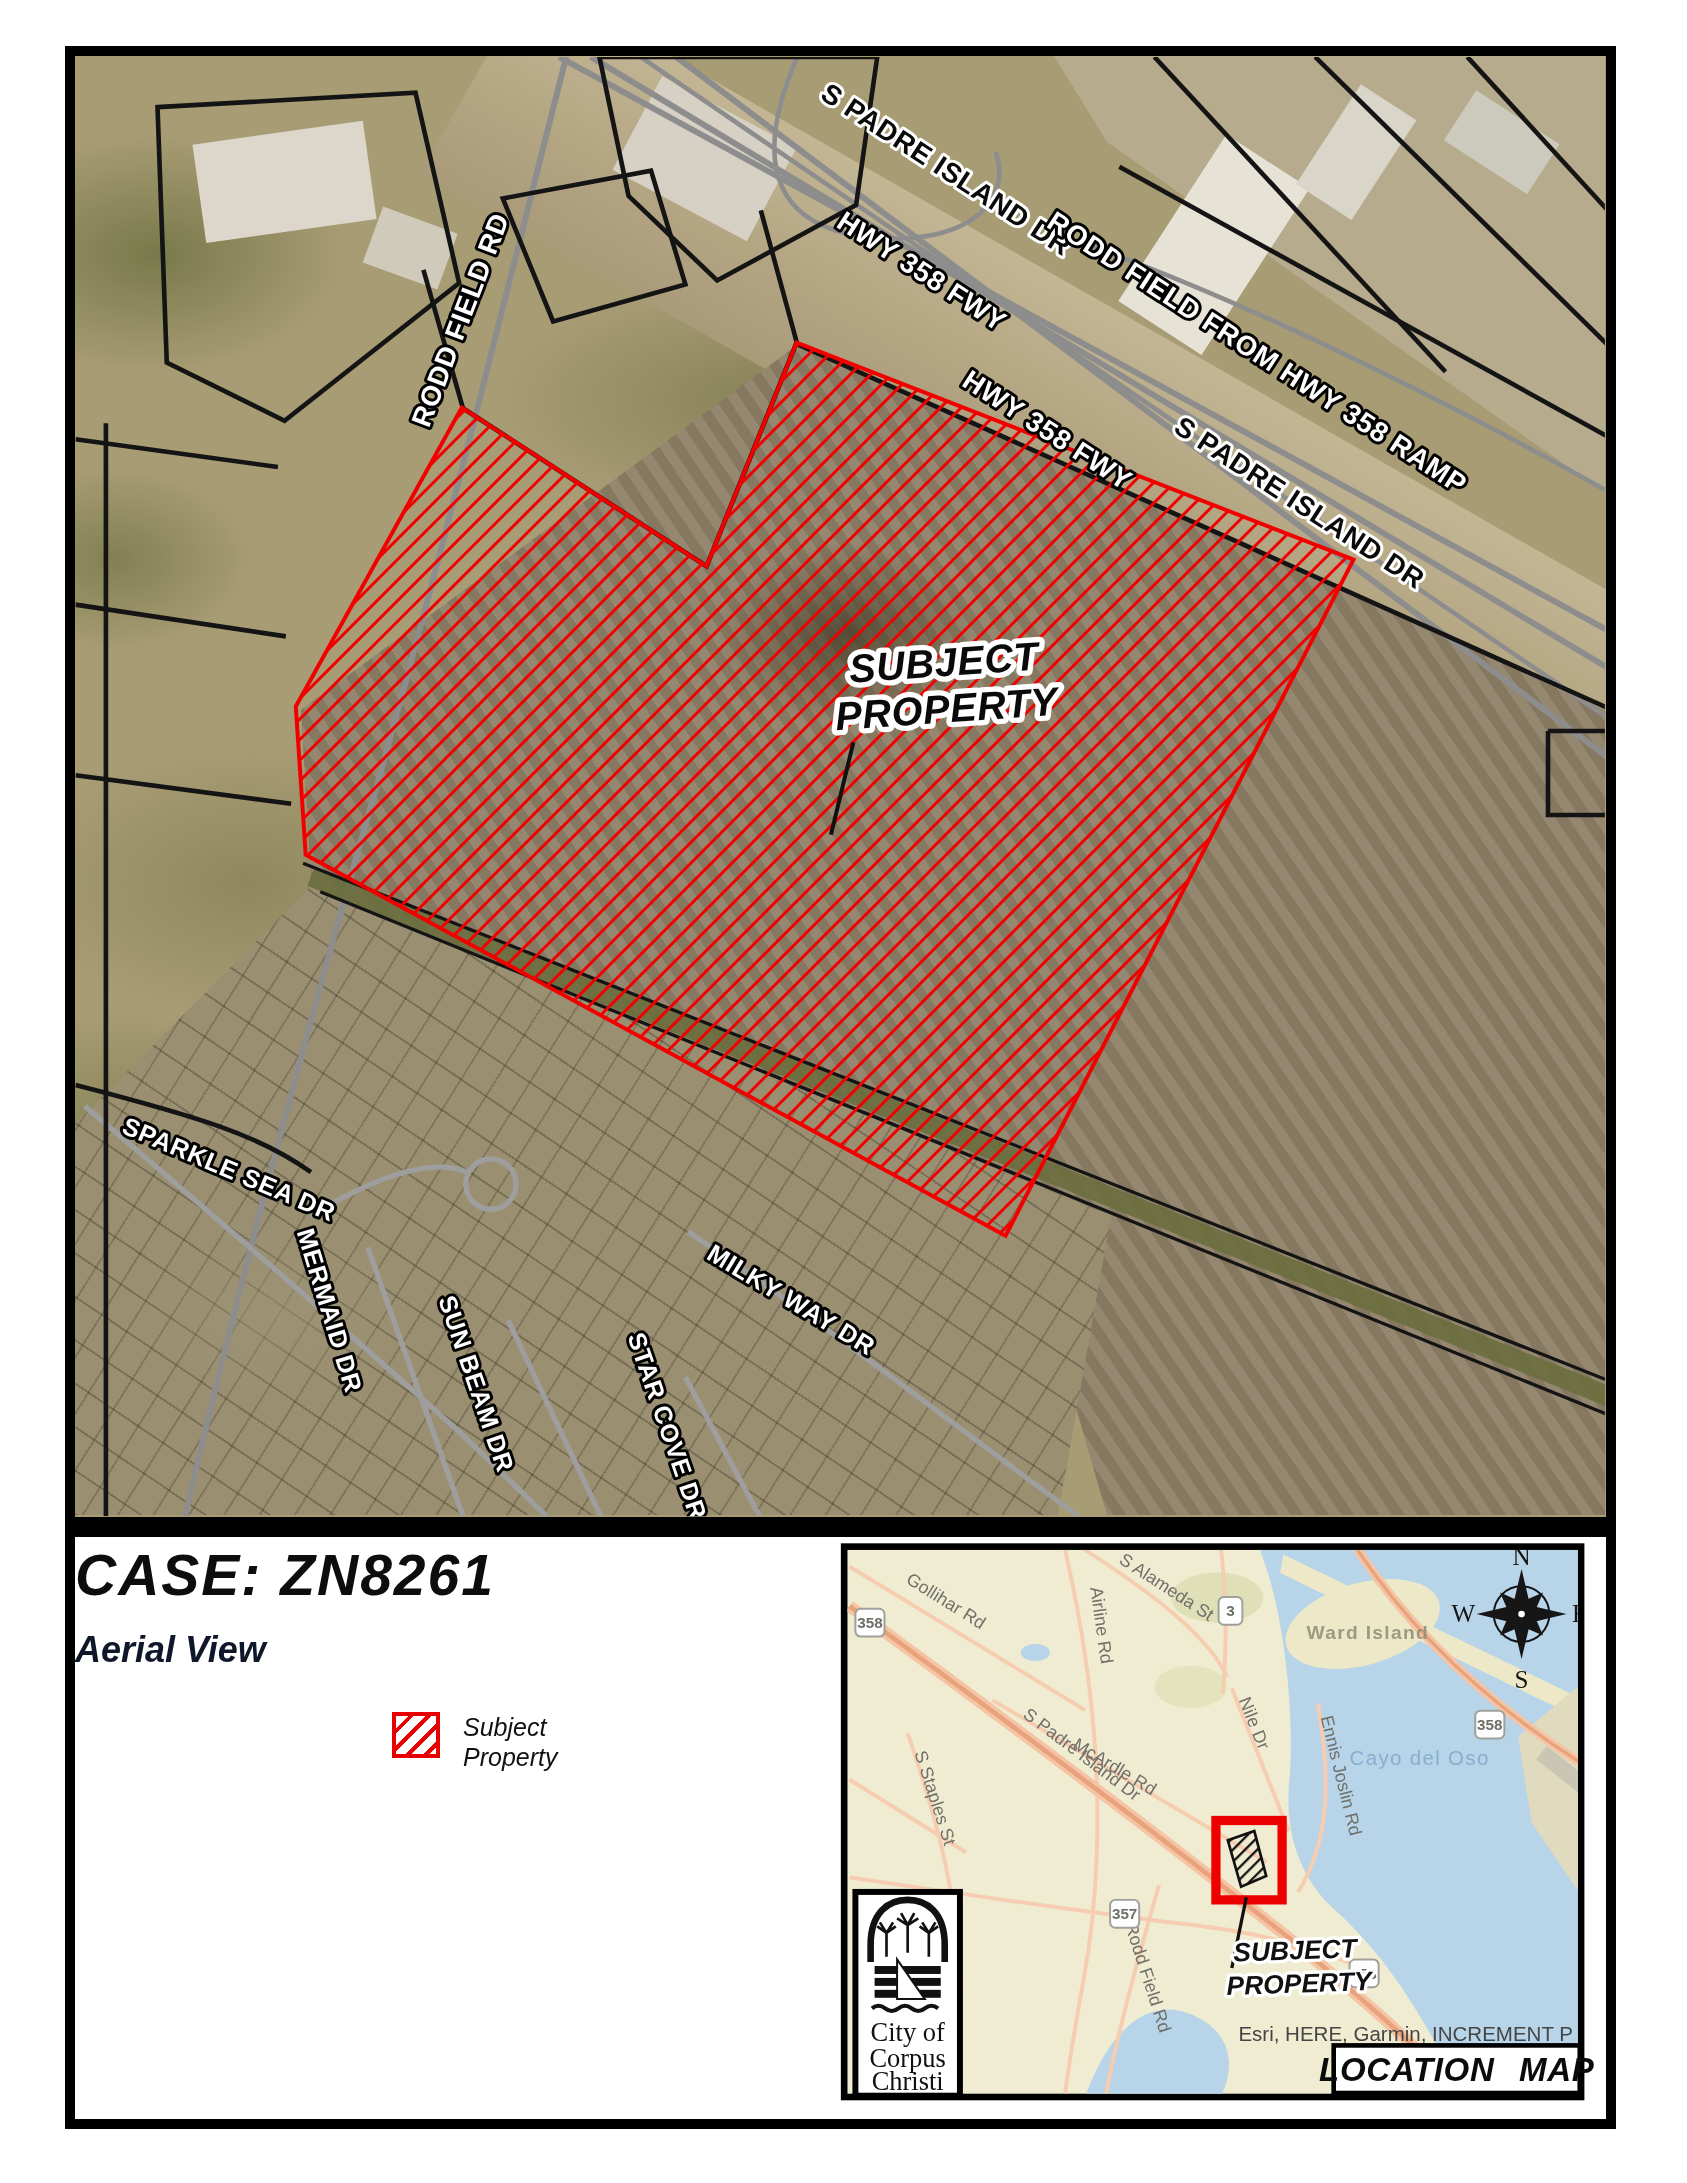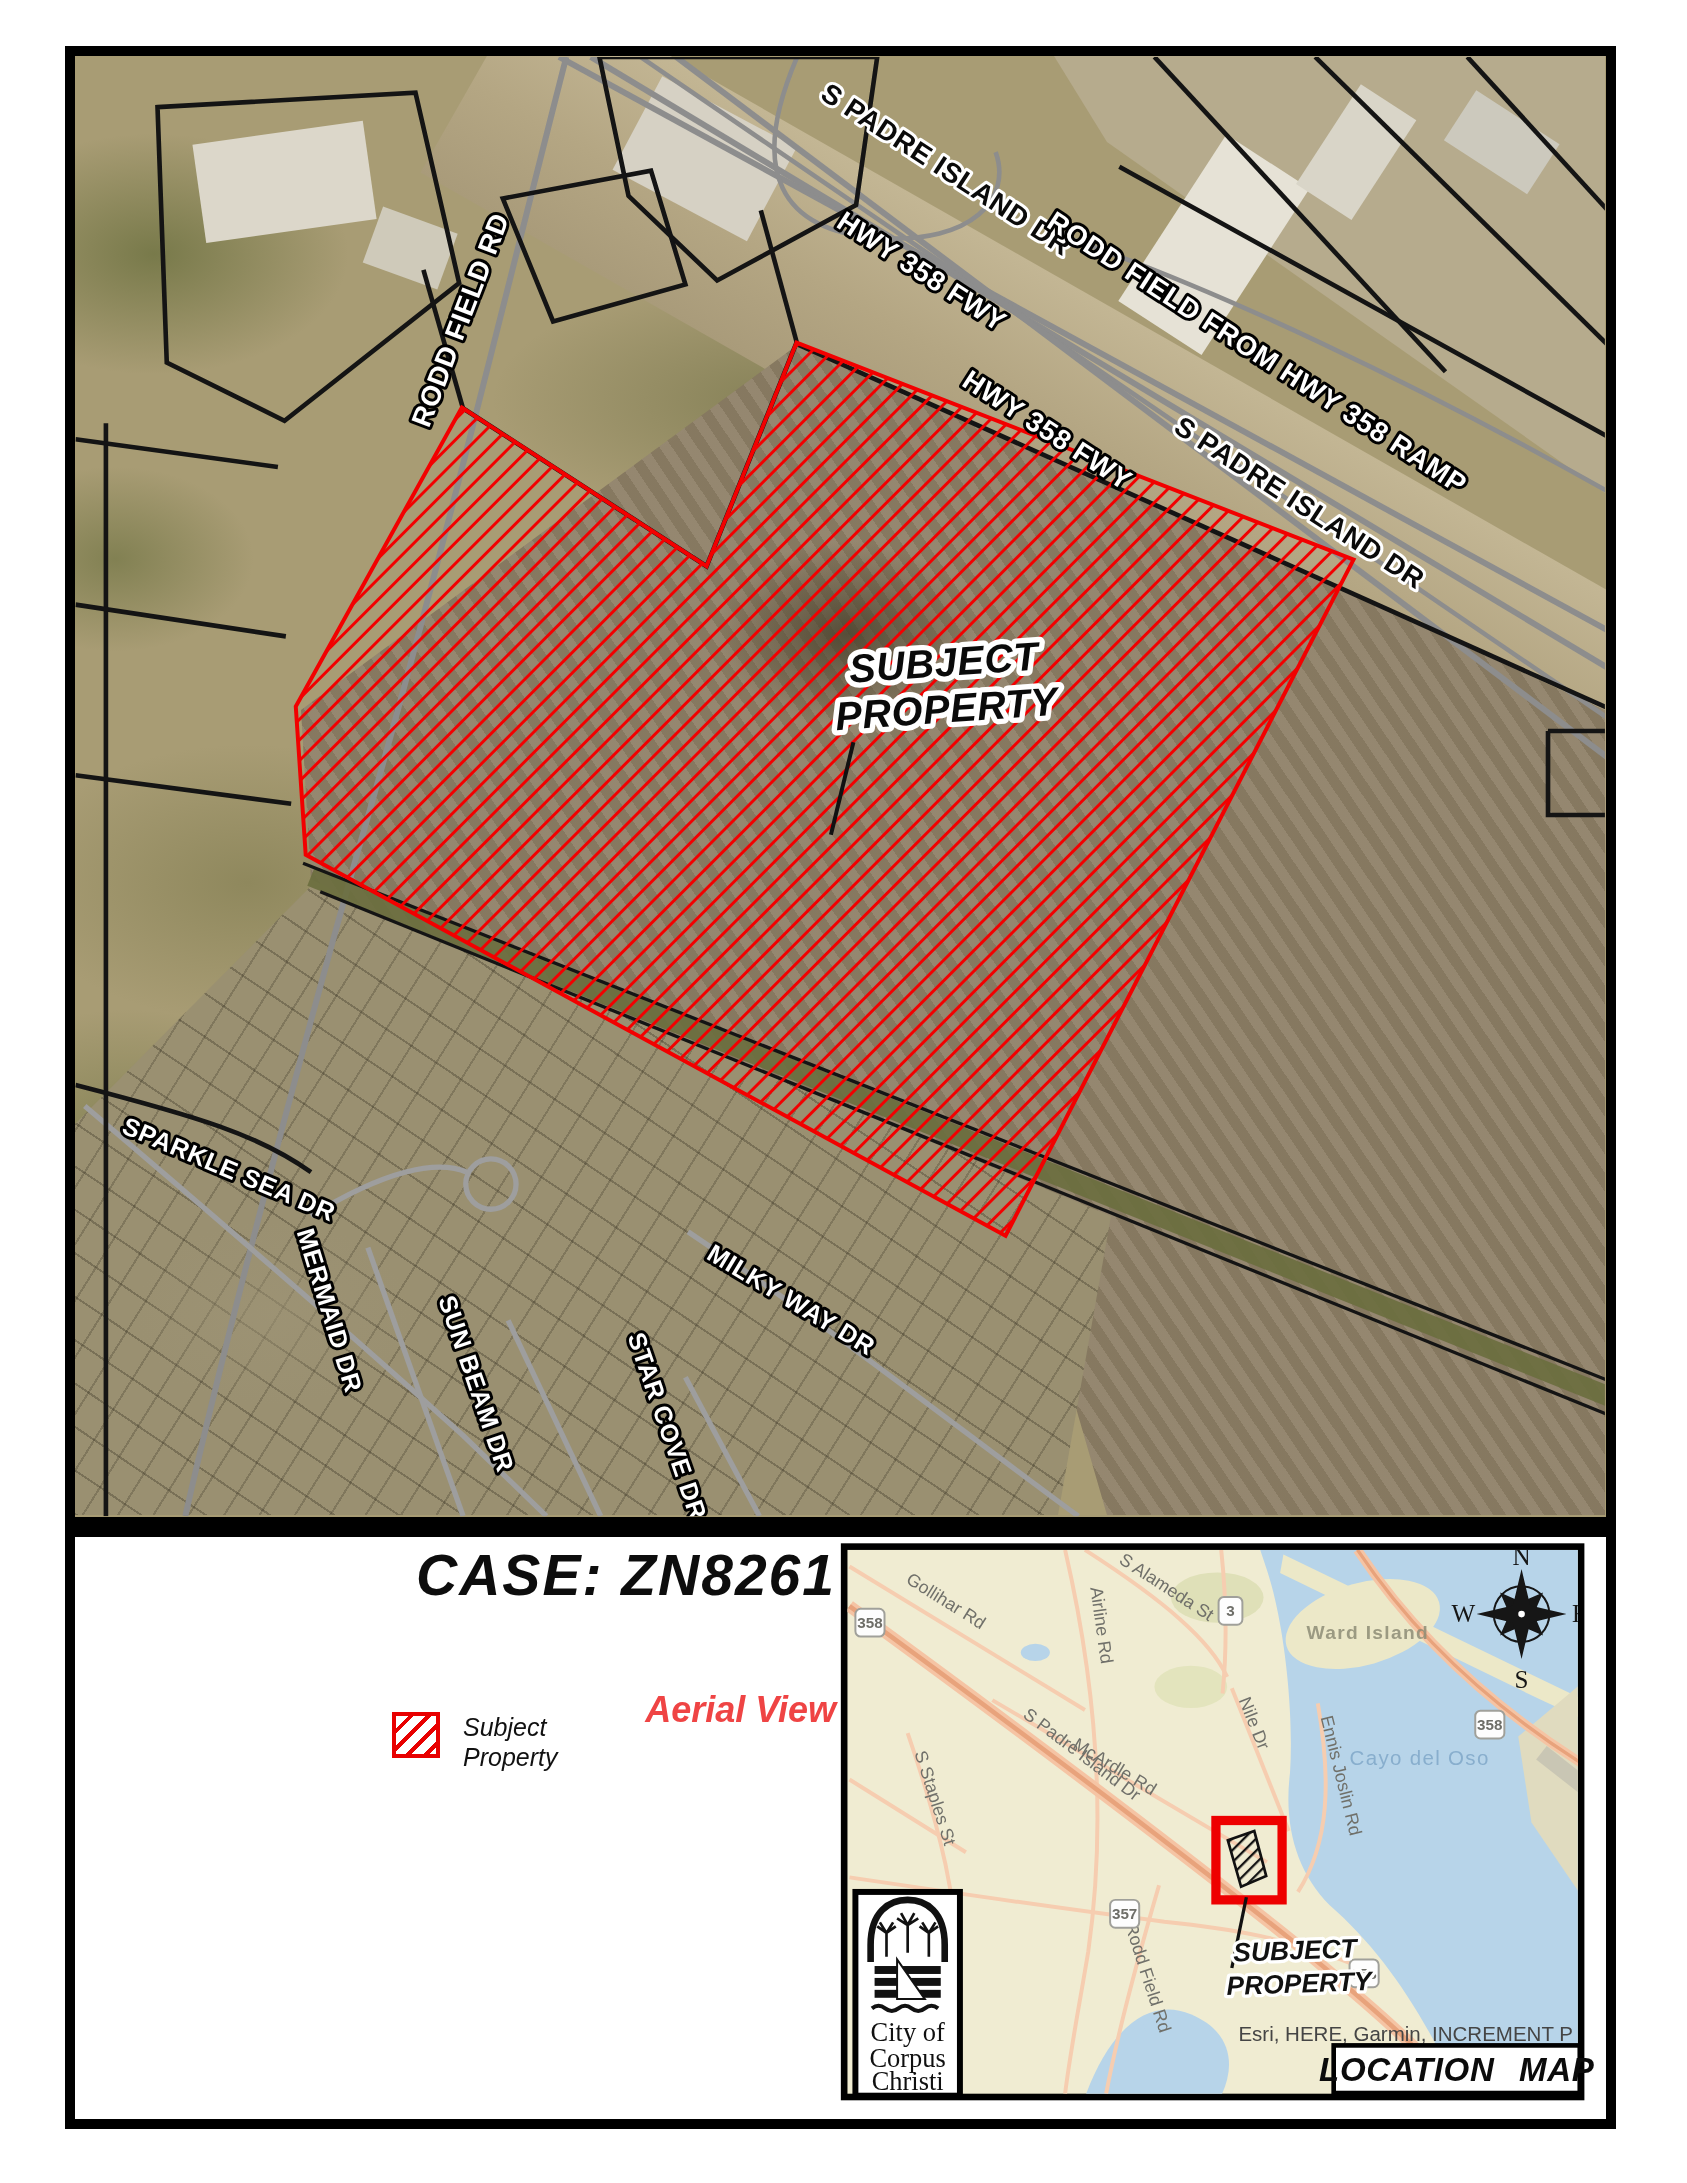--- a/index.html
+++ b/index.html
@@ -29,24 +29,24 @@
   .aer-blobs{background-image:
       radial-gradient(278px 172px at 79px 198px,rgba(104,110,60,.75),transparent 70%),
       radial-gradient(198px 132px at 40px 503px,rgba(104,110,60,.6),transparent 70%),
       radial-gradient(331px 198px at 172px 827px,rgba(118,116,70,.5),transparent 70%),
       radial-gradient(278px 198px at 53px 1092px,rgba(104,110,60,.55),transparent 70%),
       radial-gradient(397px 172px at 695px 344px,rgba(95,99,55,.45),transparent 70%),
       radial-gradient(331px 265px at 992px 463px,rgba(118,108,78,.35),transparent 70%);}
   
   .panel-box{position:absolute;left:65px;top:1527px;width:1551px;height:602px;
              border:10.6px solid #000;box-sizing:border-box;background:#fff;z-index:1;}
-  .case-title{position:absolute;left:75px;top:1542px;width:761px;text-align:right;
+  .case-title{position:absolute;left:75px;top:1542px;width:761px;text-align:left;
               font-size:57px;font-weight:bold;font-style:italic;letter-spacing:2px;color:#0d0d0d;z-index:3;}
-  .subtitle{position:absolute;left:75px;top:1689px;width:761px;text-align:right;
-            font-size:36px;font-weight:bold;font-style:italic;color:#ef4444;z-index:3;}
+  .subtitle{position:absolute;left:75px;top:1629px;width:761px;text-align:left;
+            font-size:36px;font-weight:bold;font-style:italic;color:#0f172a;z-index:3;}
   .legend-swatch{position:absolute;left:392px;top:1712px;width:40px;height:38px;
                  border:4px solid #e80000;z-index:3;background-color:#fff;
                  background-image:repeating-linear-gradient(135deg,transparent 0 8.6px,#e80000 8.6px 12.6px);}
   .legend-label{position:absolute;left:463px;top:1712px;font-size:25px;font-style:italic;
                 line-height:30px;color:#111;z-index:3;}
   
   .overlay{position:absolute;left:0;top:0;width:1687px;height:2183px;z-index:2;pointer-events:none;}
   text{font-family:"Liberation Sans",sans-serif;}
   .lbl{font-weight:bold;letter-spacing:1px;}
   .halo-b{fill:#ffffff;stroke:#000000;stroke-width:9px;paint-order:stroke;stroke-linejoin:round;}

